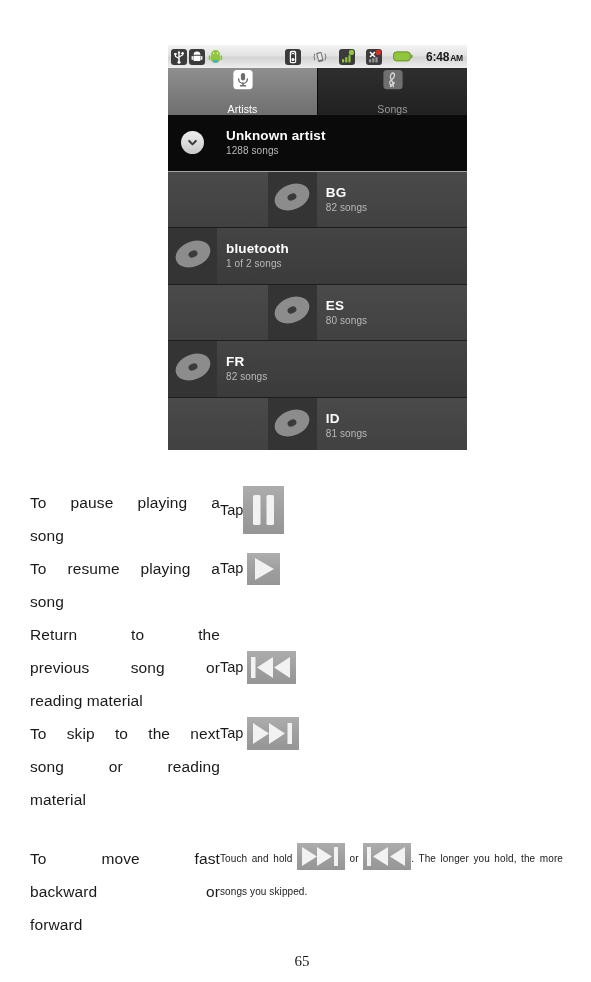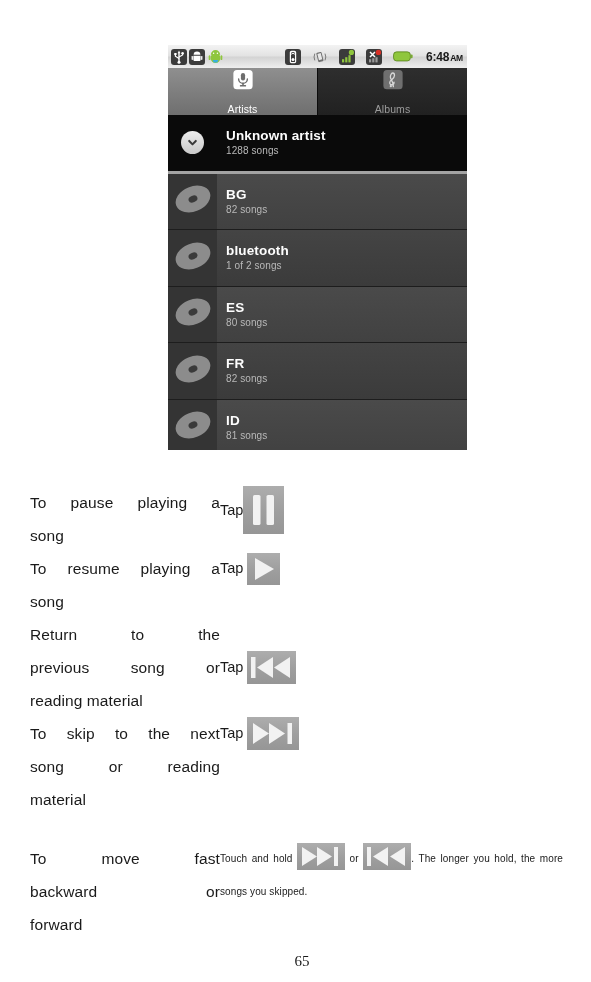--- a/index.html
+++ b/index.html
@@ -67,22 +67,22 @@
   .tab.sel .tab-lbl{color:#ffffff;}
 
   
   .list{background:#2b2b2b;}
   .row{
     display:flex;align-items:center;
     height:55.5px;
     border-bottom:1px solid #1d1d1d;
     position:relative;
   }
-  .row.hdr{background:#0a0a0a;border-bottom:3px solid #a3a3a3;}
-  .row.alt0{background:linear-gradient(to bottom,#4a4a4a 0%,#414141 100%);}
+  .row.hdr{background:#0a0a0a;border-bottom:1px solid #a3a3a3;}
+  .row.alt0{background:linear-gradient(to bottom,#4a4a4a 0%,#414141 100%);justify-content:center;}
   .row.alt1{background:linear-gradient(to bottom,#444444 0%,#3b3b3b 100%);}
   .thumb{
     width:49px;height:100%;
     flex:0 0 49px;
     display:flex;align-items:center;justify-content:center;
     background:#303030;
   }
   .row.hdr .thumb{background:transparent;}
   .row.alt0 .thumb,.row.alt1 .thumb{background:#343434;}
   .rowtext{padding-left:9px;overflow:hidden;}
@@ -284,21 +284,21 @@
     <div class="tab unsel">
       <span>
         <svg class="tab-ico" viewBox="0 0 24 24">
           <rect x="1" y="1" width="22" height="22" rx="4" fill="#6f6f6f"></rect>
           <g stroke="#d8d8d8" stroke-width="1.5" fill="none" stroke-linecap="round">
             <path d="M12.4 20.2c0-7 -3.4-7.8 -3.4-11.2 0-2.6 1.6-4.4 2.8-4.4 1.1 0 1.9 1.2 1.9 2.8 0 3-3.2 4.6-4.6 6.2-1.3 1.5-1.1 4.4 1.4 4.4 1.8 0 2.7-1.4 2.7-3"></path>
           </g>
           <circle cx="9.5" cy="19.6" r="1.3" fill="#d8d8d8"></circle>
         </svg>
       </span>
-      <span class="tab-lbl">Albums</span>
+      <span class="tab-lbl">Songs</span>
     </div>
 
   </div>
 
   <div class="list">
 
     <div class="row hdr">
       <div class="thumb">
         <span class="chev">
           <svg width="11" height="11" viewBox="0 0 12 12">

